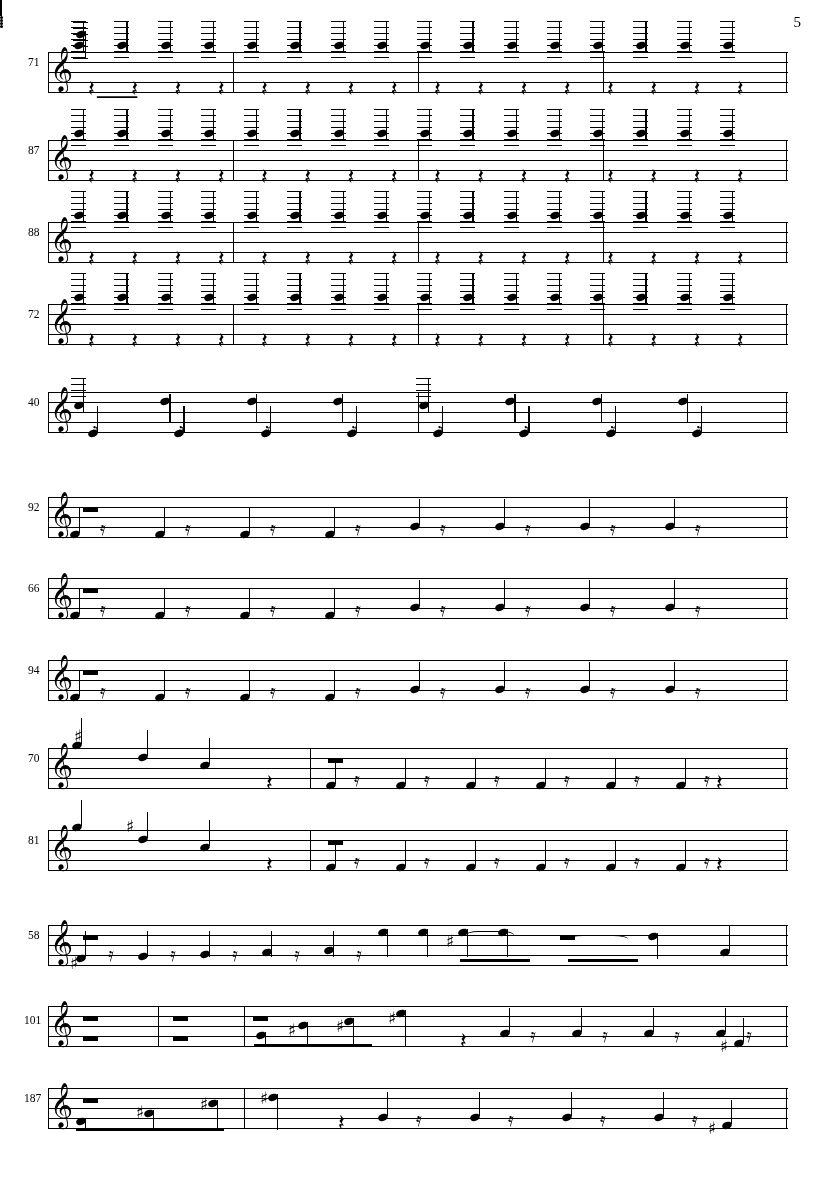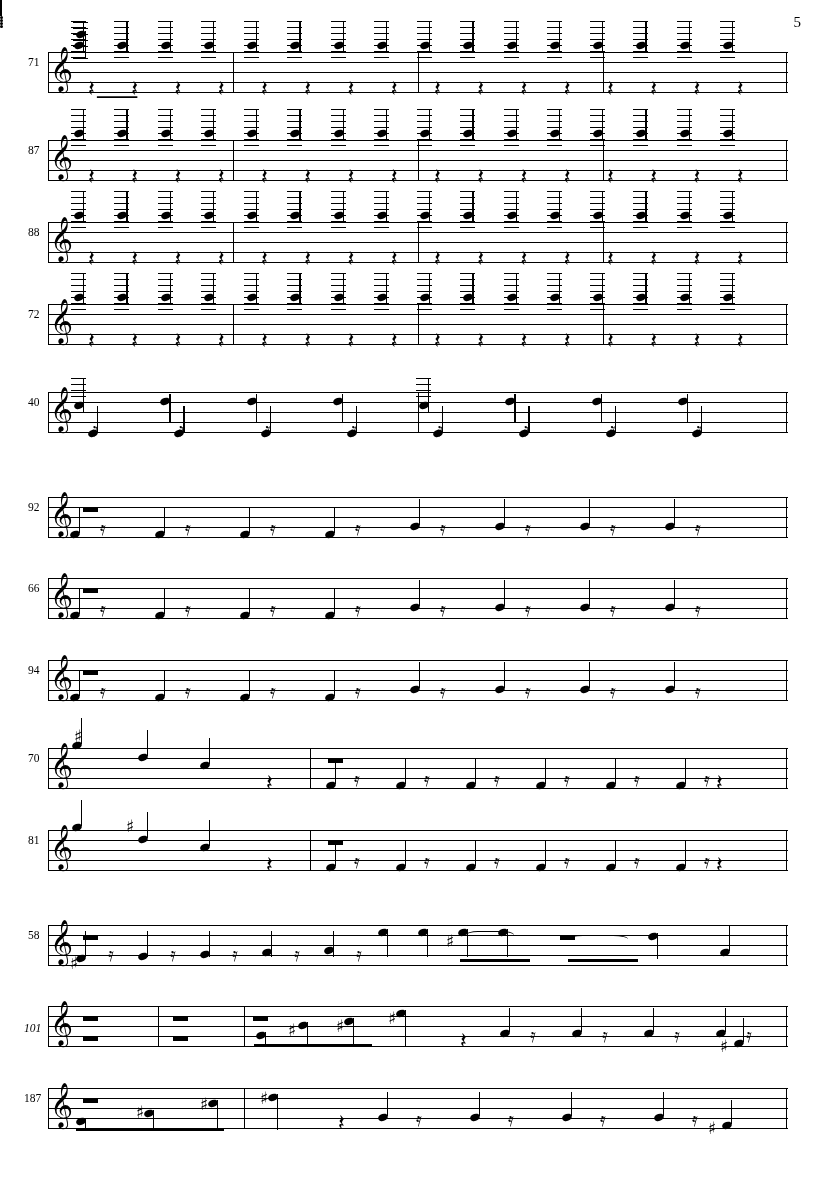--- a/index.html
+++ b/index.html
@@ -223,21 +223,21 @@
     <div class="rest-whole" style="left:512px;top:10px;"></div>
     <div class="sharp" style="left:22px;top:30px;">♯</div>
     <div class="sharp" style="left:398px;top:8px;">♯</div>
     <div class="tie" style="left:418px;top:6px;width:48px;"></div>
     <div class="tie" style="left:520px;top:10px;width:60px;"></div>
     <div class="barline" style="left:0px;"></div>
     <div class="barline" style="left:738px;"></div>
   </div>
 
   <div class="system" style="top:1006px;">
-    <div class="measure-num" style="left:-24px;top:16px;font-style:italic;">101</div>
+    <div class="measure-num" style="left:-24px;top:8px;">101</div>
     <div class="staff">
         <div class="ln"></div>
         <div class="ln"></div>
         <div class="ln"></div>
         <div class="ln"></div>
         <div class="ln"></div>
       </div>
     <div class="clef" style="left:2px;top:-3px;">𝄞</div>
     <div class="rest-whole" style="left:35px;top:10px;"></div>
     <div class="rest-whole" style="left:35px;top:30px;"></div>

